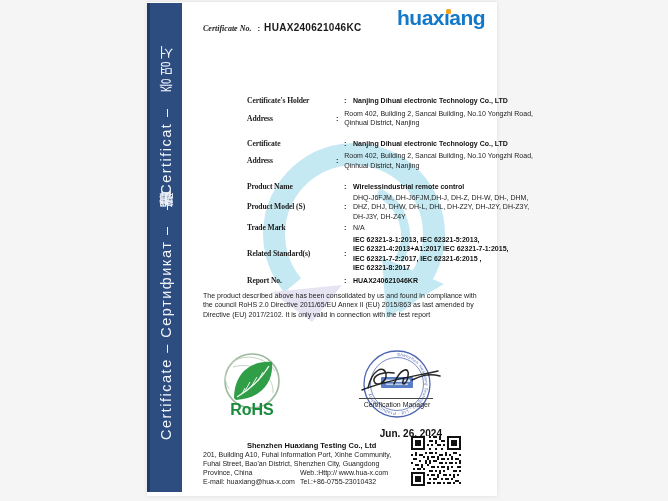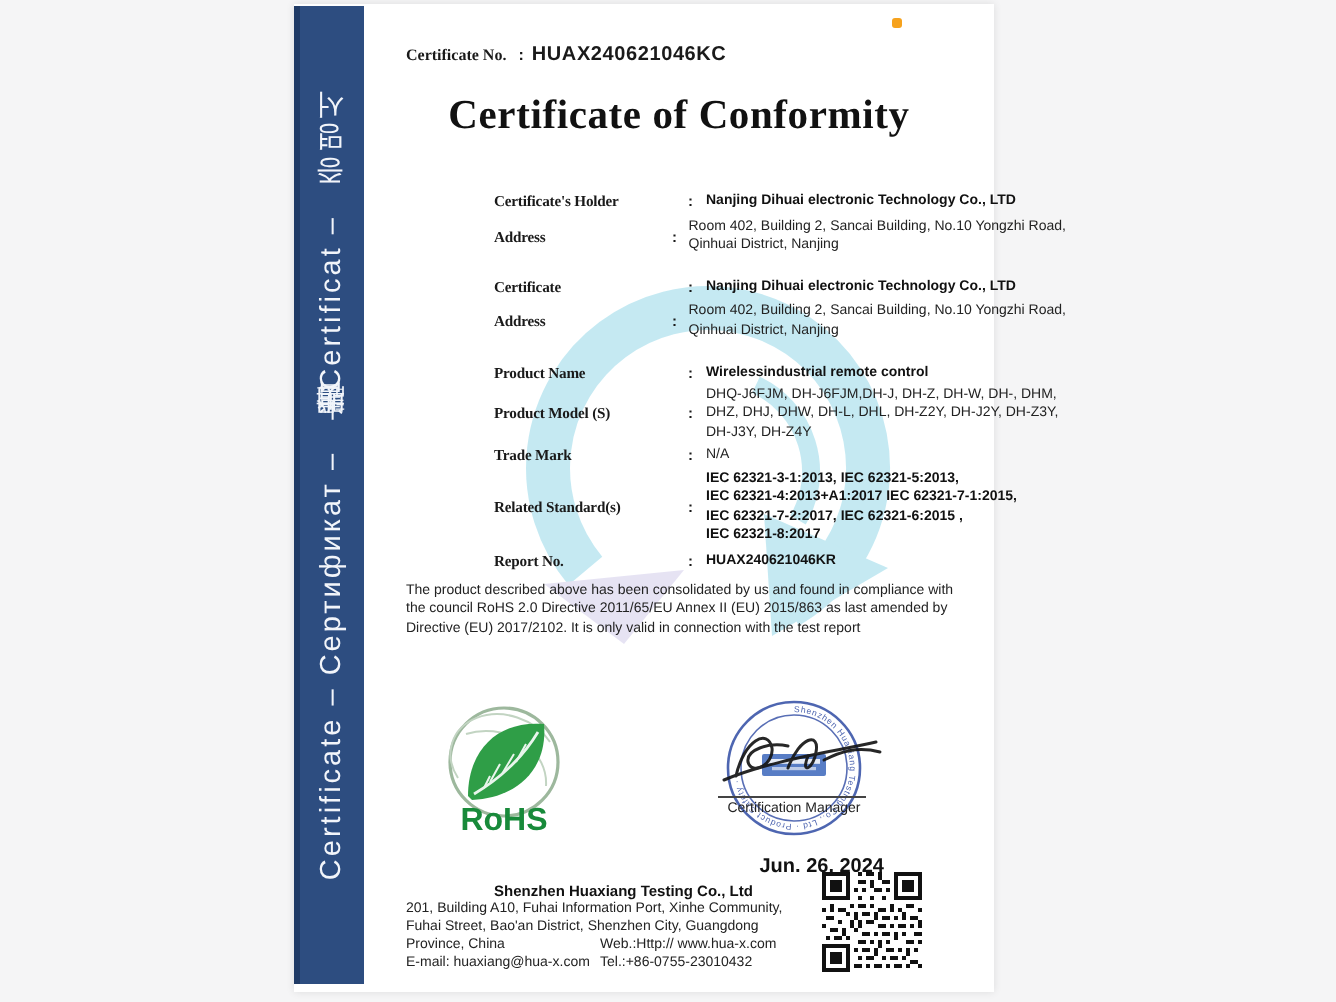--- a/index.html
+++ b/index.html
@@ -23,21 +23,21 @@
     font-family:"Liberation Sans", sans-serif;
   }
 
   
   .watermark { position:absolute; left:95px; top:140px; opacity:.45; z-index:0; }
 
   .content { position:absolute; left:0; top:0; width:100%; height:100%; z-index:1; }
 
   
   .certno-row { position:absolute; left:56px; top:15px; white-space:nowrap; }
-  .certno-label { font-family:"Liberation Serif", serif; font-weight:bold; font-size:8px; }
+  .certno-label { font-family:"Liberation Serif", serif; font-weight:bold; font-size:8px;font-style:italic; }
   .certno-colon { font-size:8px; font-weight:bold; margin:0 4px 0 6px; }
   .certno-value { font-weight:bold; font-size:10px; letter-spacing:.3px; }
 
   .logo { position:absolute; left:250px; top:4px; width:95px; height:30px; }
   .logo-text { font-weight:bold; font-size:21px; letter-spacing:-.5px; color:#1478c8; font-family:"Liberation Sans", sans-serif; }
   .logo-dot { position:absolute; left:49px; top:3px; width:4.5px; height:4.5px; border-radius:1.5px; background:#f6a21d; }
 
   .title {
     position:absolute; left:35px; top:45px; width:315px; text-align:center;
     font-family:"Liberation Serif", serif; font-weight:bold; font-size:20.5px; letter-spacing:.3px; color:#111;
@@ -88,24 +88,24 @@
     <span class="band-text">Certificate – Сертификат – 證明書 – Certificat – 증명서</span>
   </div>
 
   <div class="content">
 
     <div class="certno-row">
       <span class="certno-label">Certificate No.</span><span class="certno-colon">:</span><span class="certno-value">HUAX240621046KC</span>
     </div>
 
     <div class="logo">
+      <span class="logo-text">huaxıang</span>
       <span class="logo-dot"></span>
     </div>
 
-    <div class="title">Certificate of Conformity</div>
 
     <div class="fields">
       <div class="frow v-bold mb3">
         <span class="flbl">Certificate's Holder</span>
         <span class="fcol">:</span>
         <span class="fval">
             <div>Nanjing Dihuai electronic Technology Co., LTD</div>
           </span>
       </div>
       <div class="frow mb11">

